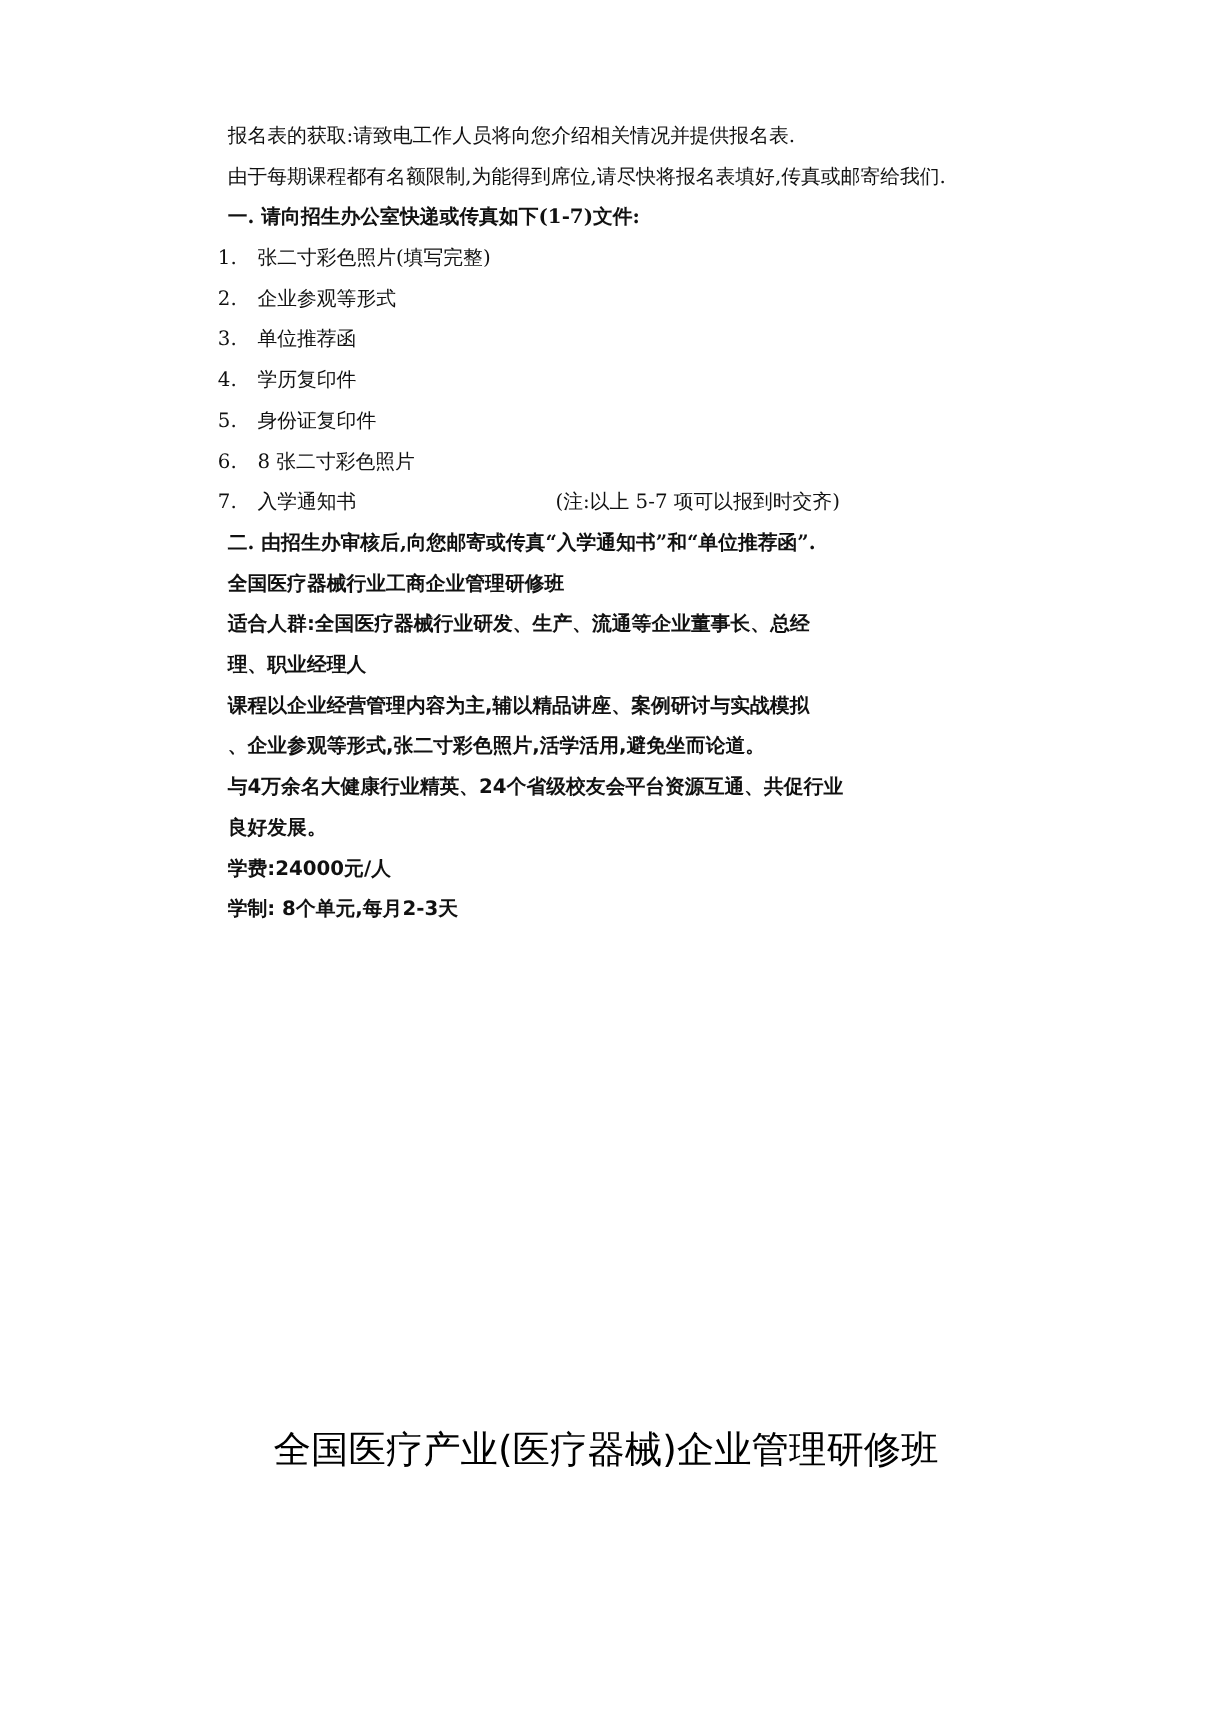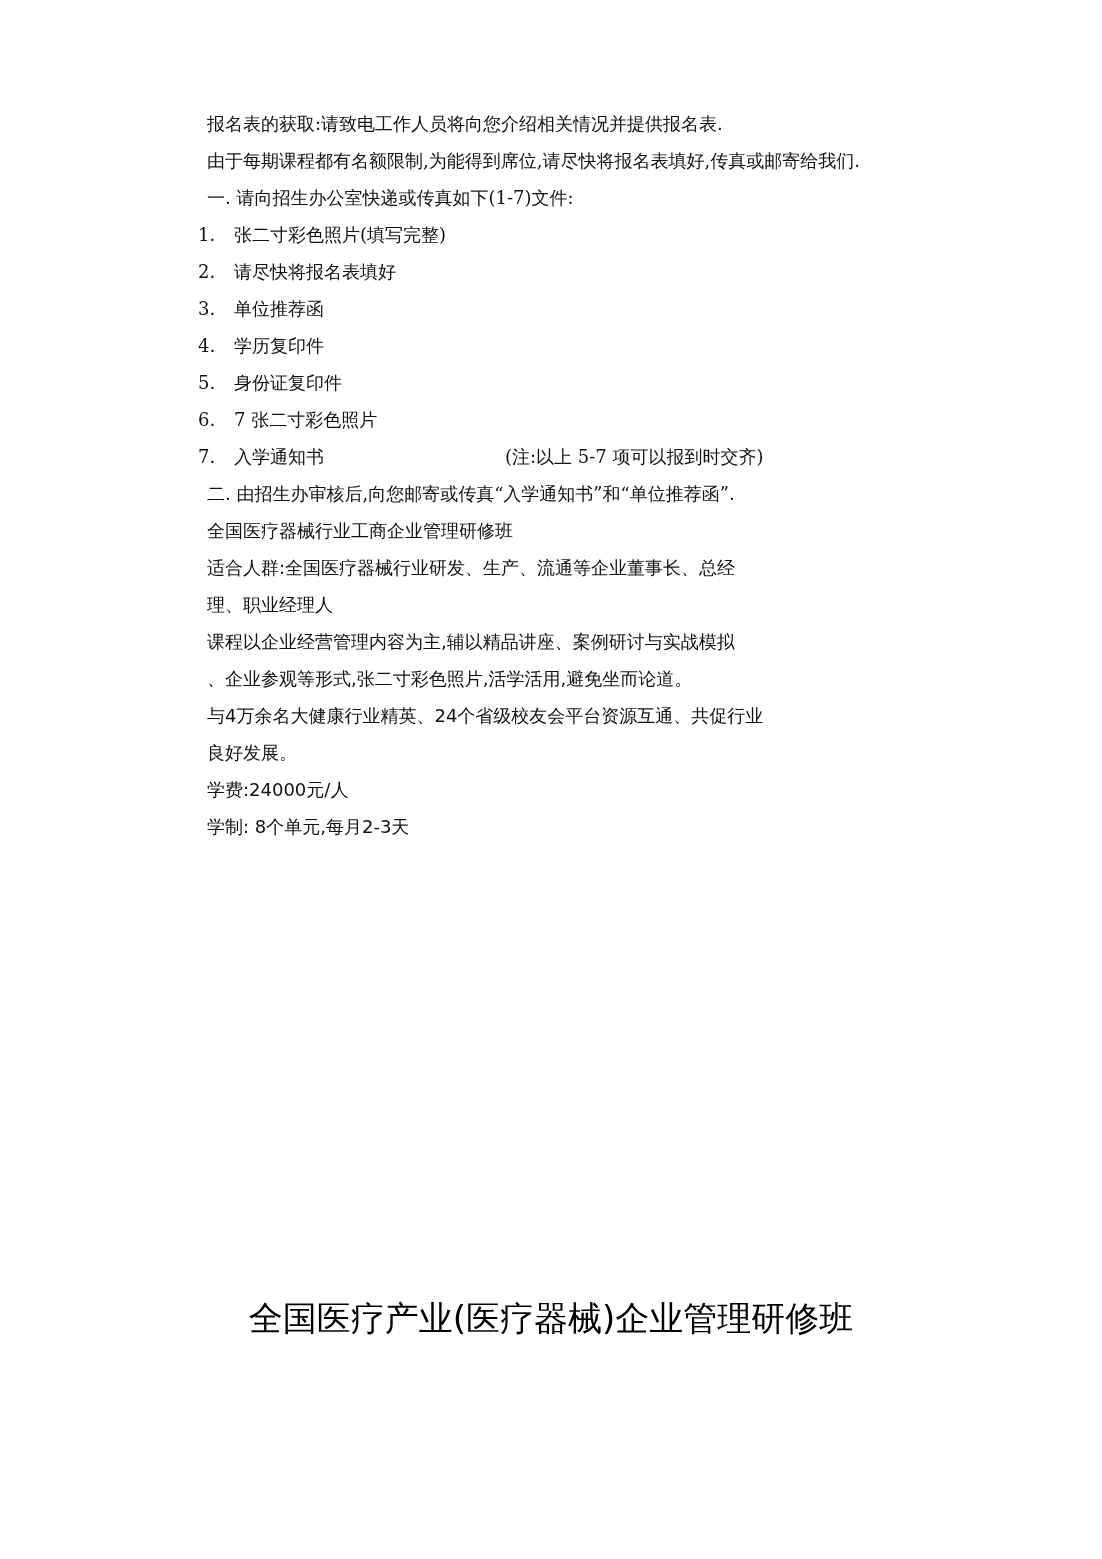--- a/index.html
+++ b/index.html
@@ -6,45 +6,45 @@
     body {
       width: 1102px; height: 1559px; position: relative; overflow: hidden;
       font-family: "DejaVu Serif", "Liberation Serif", serif;
       color: #111111;
     }
     .line {
       position: absolute; left: 167px; white-space: nowrap;
       font-size: 18px; line-height: 24px; margin-left: 40px;
     }
     .sans { font-family: "DejaVu Sans", "Liberation Sans", sans-serif; }
-    .bold { font-weight: normal; }
+    .bold { font-weight: bold; }
     .list-item { position: absolute; left: 198px; font-size: 18px; line-height: 24px; white-space: nowrap; }
     .list-item .num { display: inline-block; width: 36px; }
     .note { position: absolute; left: 505px; font-size: 18px; line-height: 24px; white-space: nowrap; }
     .title {
       position: absolute; left: 0; width: 1102px; top: 1296px; text-align: center;
       font-family: "DejaVu Sans", "Liberation Sans", sans-serif;
       font-size: 34px; line-height: 44px; color: #000;
     }
   </style>
 </head>
 <body>
 
 <div>
   <div class="line" style="top:112px">报名表的获取:请致电工作人员将向您介绍相关情况并提供报名表.</div>
   <div class="line" style="top:149px">由于每期课程都有名额限制,为能得到席位,请尽快将报名表填好,传真或邮寄给我们.</div>
   <div class="line bold" style="top:186px">一. 请向招生办公室快递或传真如下(1-7)文件:</div>
 
   <div>
     <div class="list-item" style="top:223px"><span class="num">1.</span><span>张二寸彩色照片(填写完整)</span></div>
-    <div class="list-item" style="top:260px"><span class="num">2.</span><span>请尽快将报名表填好</span></div>
+    <div class="list-item" style="top:260px"><span class="num">2.</span><span>企业参观等形式</span></div>
     <div class="list-item" style="top:297px"><span class="num">3.</span><span>单位推荐函</span></div>
     <div class="list-item" style="top:334px"><span class="num">4.</span><span>学历复印件</span></div>
     <div class="list-item" style="top:371px"><span class="num">5.</span><span>身份证复印件</span></div>
-    <div class="list-item" style="top:408px"><span class="num">6.</span><span>7 张二寸彩色照片</span></div>
+    <div class="list-item" style="top:408px"><span class="num">6.</span><span>8 张二寸彩色照片</span></div>
     <div class="list-item" style="top:445px"><span class="num">7.</span><span>入学通知书</span></div>
     <div class="note" style="top:445px">(注:以上 5-7 项可以报到时交齐)</div>
   </div>
 
   <div class="line bold" style="top:482px">二. 由招生办审核后,向您邮寄或传真“入学通知书”和“单位推荐函”.</div>
 
   <div class="line sans bold" style="top:519px">全国医疗器械行业工商企业管理研修班</div>
   <div class="line sans bold" style="top:556px">适合人群:全国医疗器械行业研发、生产、流通等企业董事长、总经</div>
   <div class="line sans bold" style="top:593px">理、职业经理人</div>
   <div class="line sans bold" style="top:630px">课程以企业经营管理内容为主,辅以精品讲座、案例研讨与实战模拟</div>

